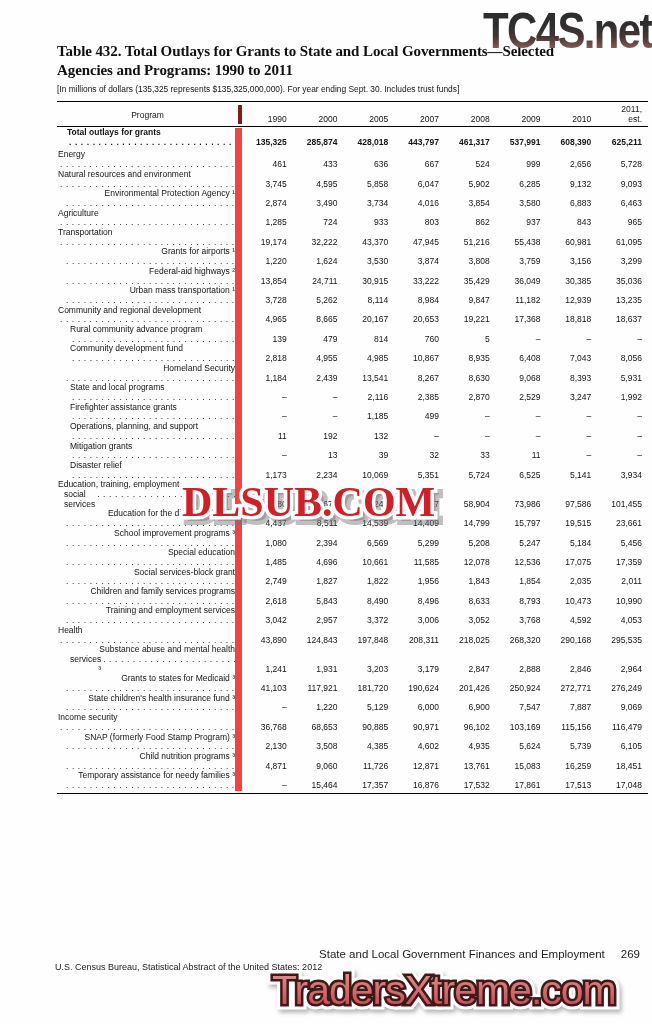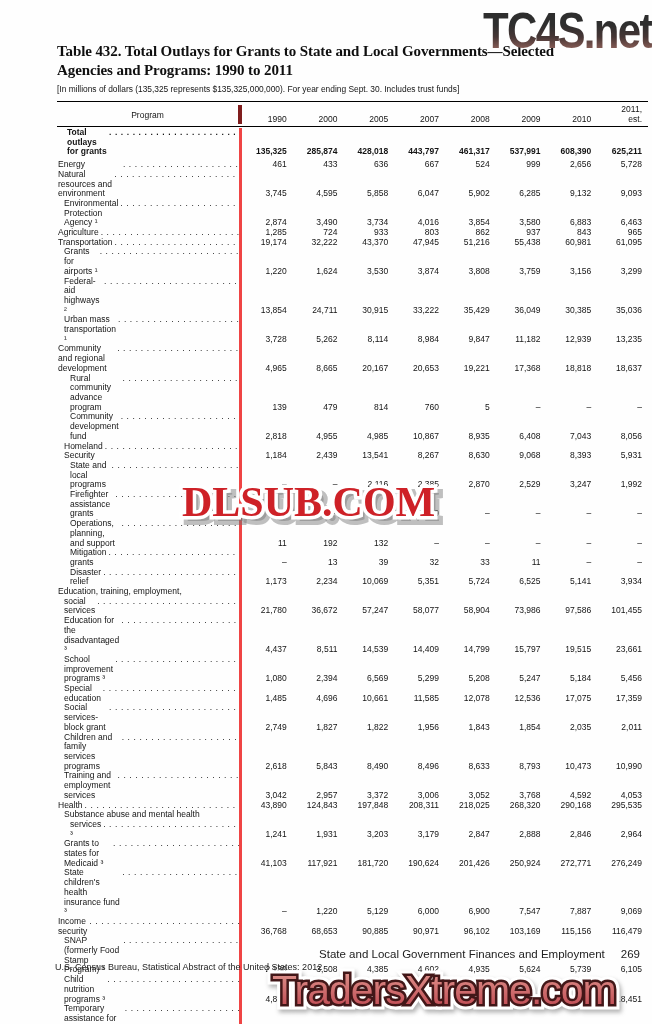--- a/index.html
+++ b/index.html
@@ -15,29 +15,29 @@
   
   .t432{margin-top:7px;border-top:1.5px solid #000;border-bottom:1.5px solid #000;font-size:8.5px;}
   .t432-head{display:grid;grid-template-columns:185px repeat(8,1fr);
              border-bottom:1px solid #000;align-items:end;padding:3px 0 2px;}
   .t432-head .hp{align-self:stretch;display:flex;align-items:center;justify-content:center;
                  border-right:4px solid #7f1d1d;}
   .t432-head .hy{text-align:right;padding-right:6px;}
   .t432-head .hy.pre{white-space:pre-line;line-height:9.5px;}
   .t432-body{padding:1px 0 2px;}
   .r432{display:grid;grid-template-columns:185px repeat(8,1fr);line-height:9.7px;}
-  .r432 .lcell{border-right:3px solid #ef4444;display:flex;overflow:hidden;}
+  .r432 .lcell{border-right:7px solid #ef4444;display:flex;overflow:hidden;flex-direction:column;}
   .r432.two .lcell{display:block;}
   .r432 .l2{display:flex;padding-left:6px;overflow:hidden;}
   .r432 .vcell{text-align:right;padding-right:6px;align-self:end;white-space:nowrap;}
   .r432.bold{font-weight:bold;}
-  .r432.gap > *{padding-top:3px;gap:36px;}
+  .r432.gap > *{padding-top:3px;}
   .ind-t{padding-left:10px;}
   .ind0{padding-left:1px;}
-  .ind1{padding-left:7px;}
+  .ind1{padding-left:7px;text-align:right;}
   .ind2{padding-left:13px;}
   .dots{flex:1 1 auto;overflow:hidden;white-space:nowrap;color:#141414;margin-left:2px;}
   .dots::before{content:" . . . . . . . . . . . . . . . . . . . . . . . . . . . . . . . . . . . . . . . . . . . . . . . . . . . .";letter-spacing:0.6px;}
 
   
   .foot-r{position:absolute;top:948px;right:12px;font-size:11.5px;color:#222;white-space:nowrap;}
   .foot-r .pgnum{margin-left:16px;}
   .foot-l{position:absolute;top:962px;left:55px;font-size:9px;color:#222;white-space:nowrap;}
 
   

